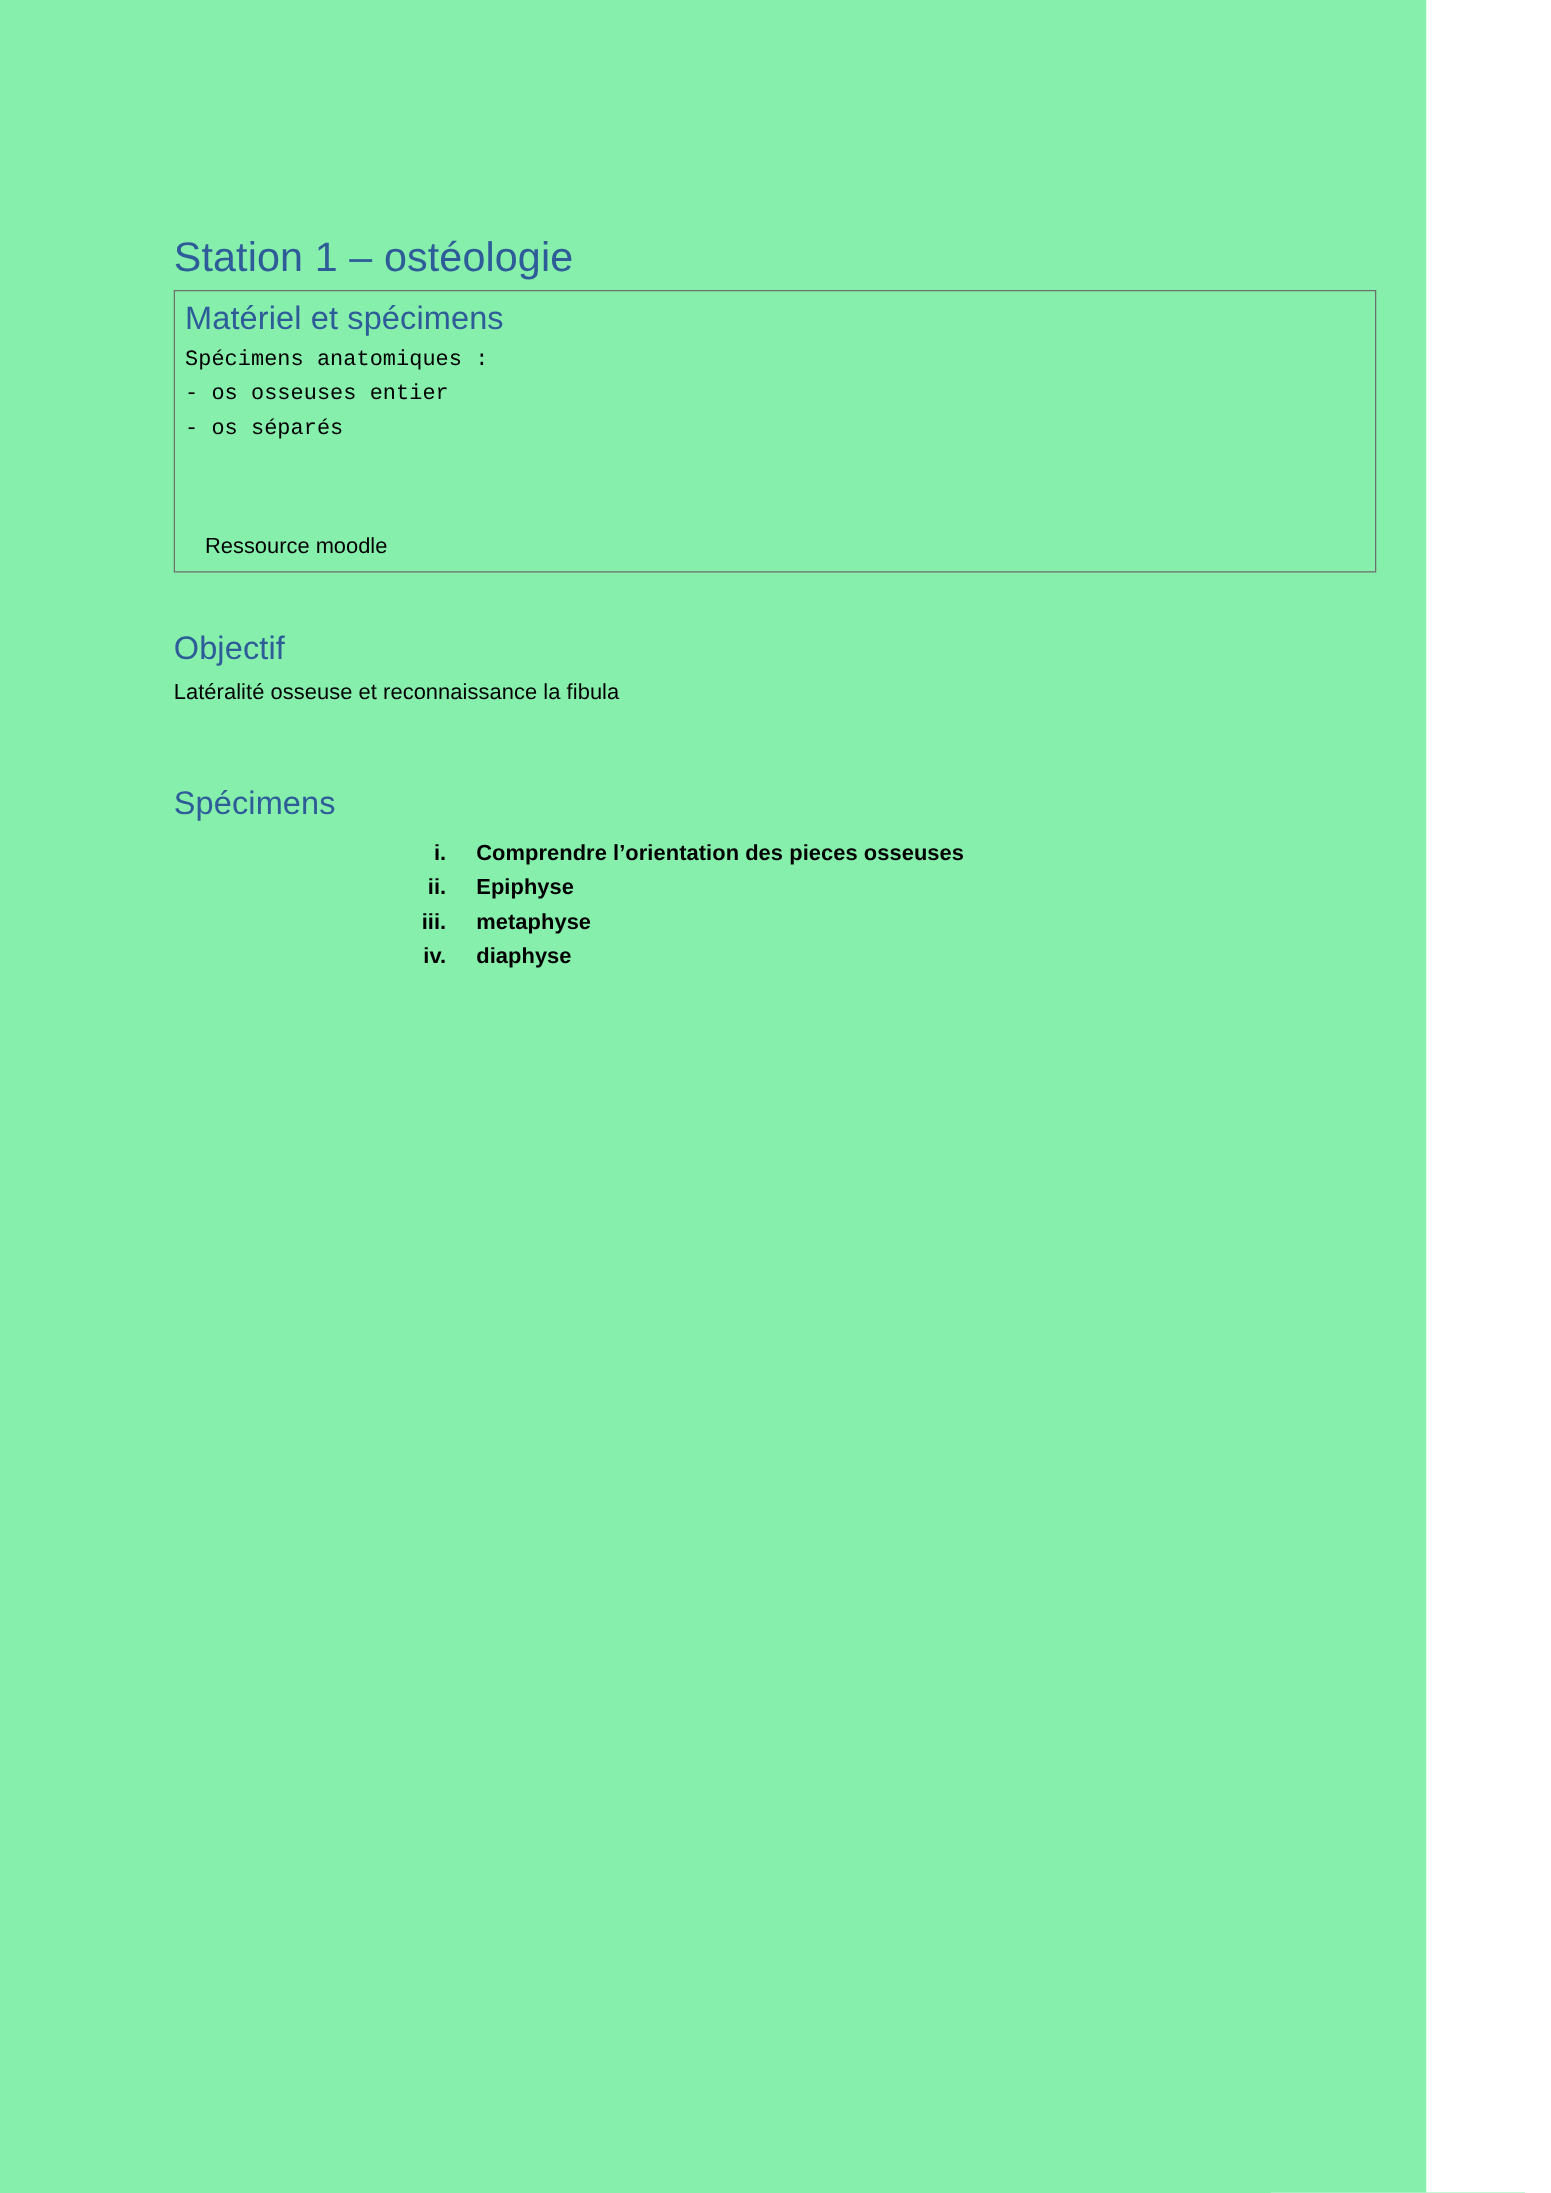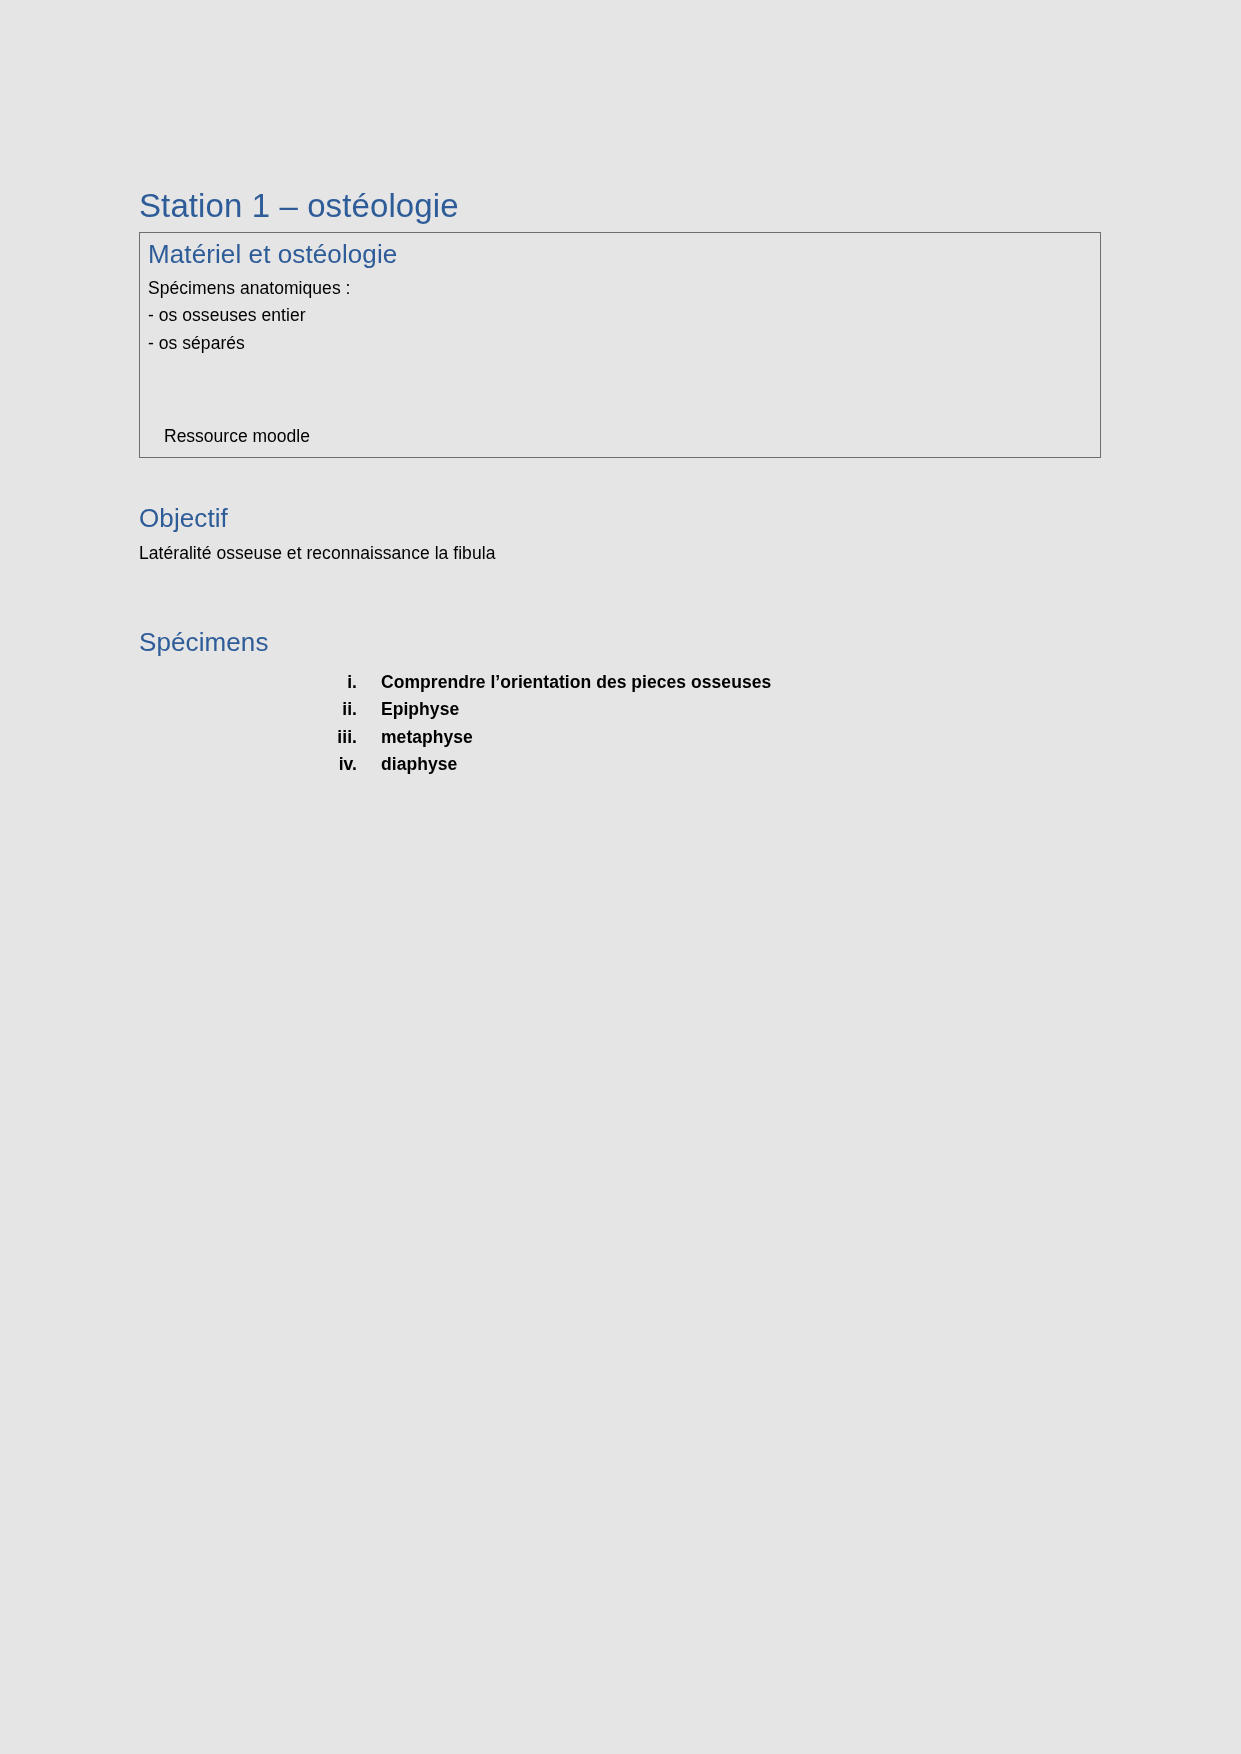--- a/index.html
+++ b/index.html
@@ -13,23 +13,23 @@
     font-family: "Liberation Sans", sans-serif;
     color: #000000;
     position: relative;
     overflow: hidden;
   }
 
   .page {
     position: absolute;
     left: 0;
     top: 0;
-    width: 1241px;
+    width: 1141px;
     height: 1754px;
-    background: #e5e5e5;
+    background: #86efac;
   }
 
   .content {
     position: absolute;
     left: 139px;
     top: 186px;
     width: 964px;
   }
 
   
@@ -62,20 +62,21 @@
     letter-spacing: 0.1px;
   }
 
   .body-line {
     font-size: 17.5px;
     font-weight: 400;
     color: #000000;
     line-height: 1.58;
     margin: 0;
     letter-spacing: 0.05px;
+    font-family: Liberation Mono, monospace;
   }
 
   .box-footer {
     position: absolute;
     left: 24px;
     bottom: 8px;
     font-size: 17.5px;
     line-height: 1.5;
     color: #000000;
   }
@@ -147,21 +148,21 @@
 </style>
 </head>
 <body>
 
 <div class="page">
   <div class="content">
 
     <h1 class="doc-title">Station 1 – ostéologie</h1>
 
     <div class="material-box">
-      <h2 class="box-heading">Matériel et ostéologie</h2>
+      <h2 class="box-heading">Matériel et spécimens</h2>
 
       <p class="body-line">Spécimens anatomiques :</p>
       <p class="body-line">- os osseuses entier</p>
       <p class="body-line">- os séparés</p>
 
       <div class="box-footer">Ressource moodle</div>
     </div>
 
     <div class="section section-objectif">
       <h2 class="section-heading">Objectif</h2>

